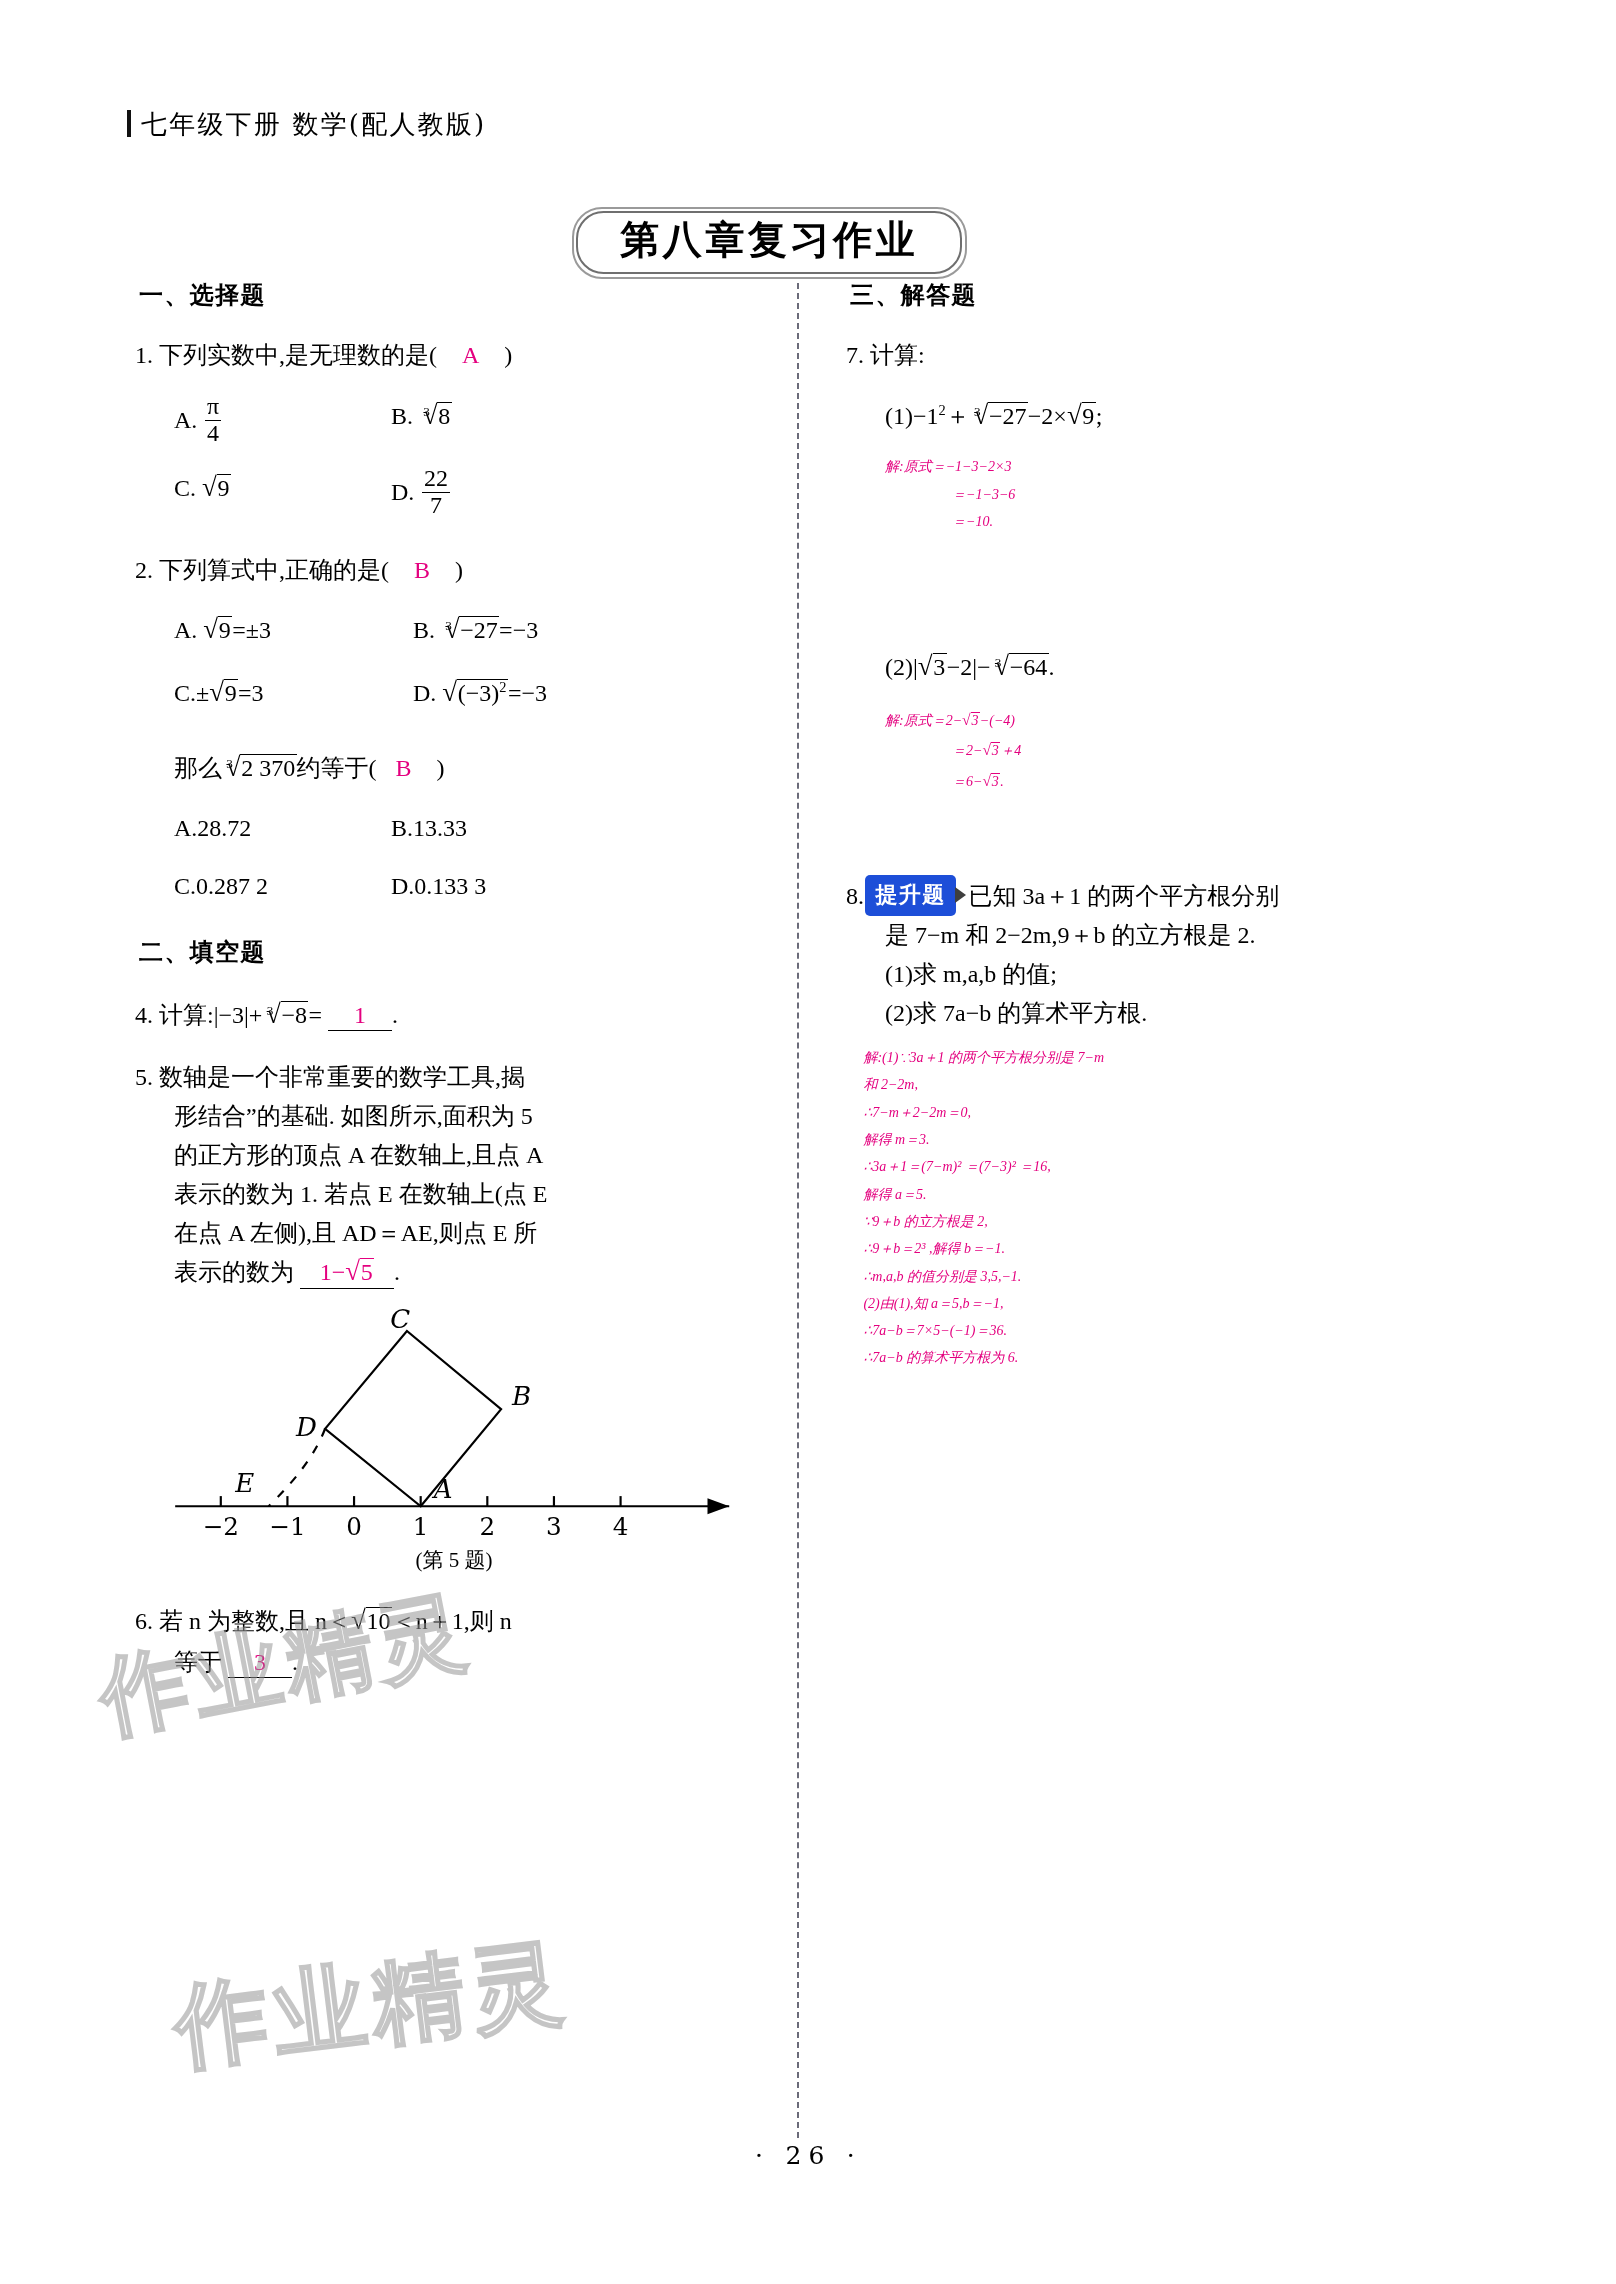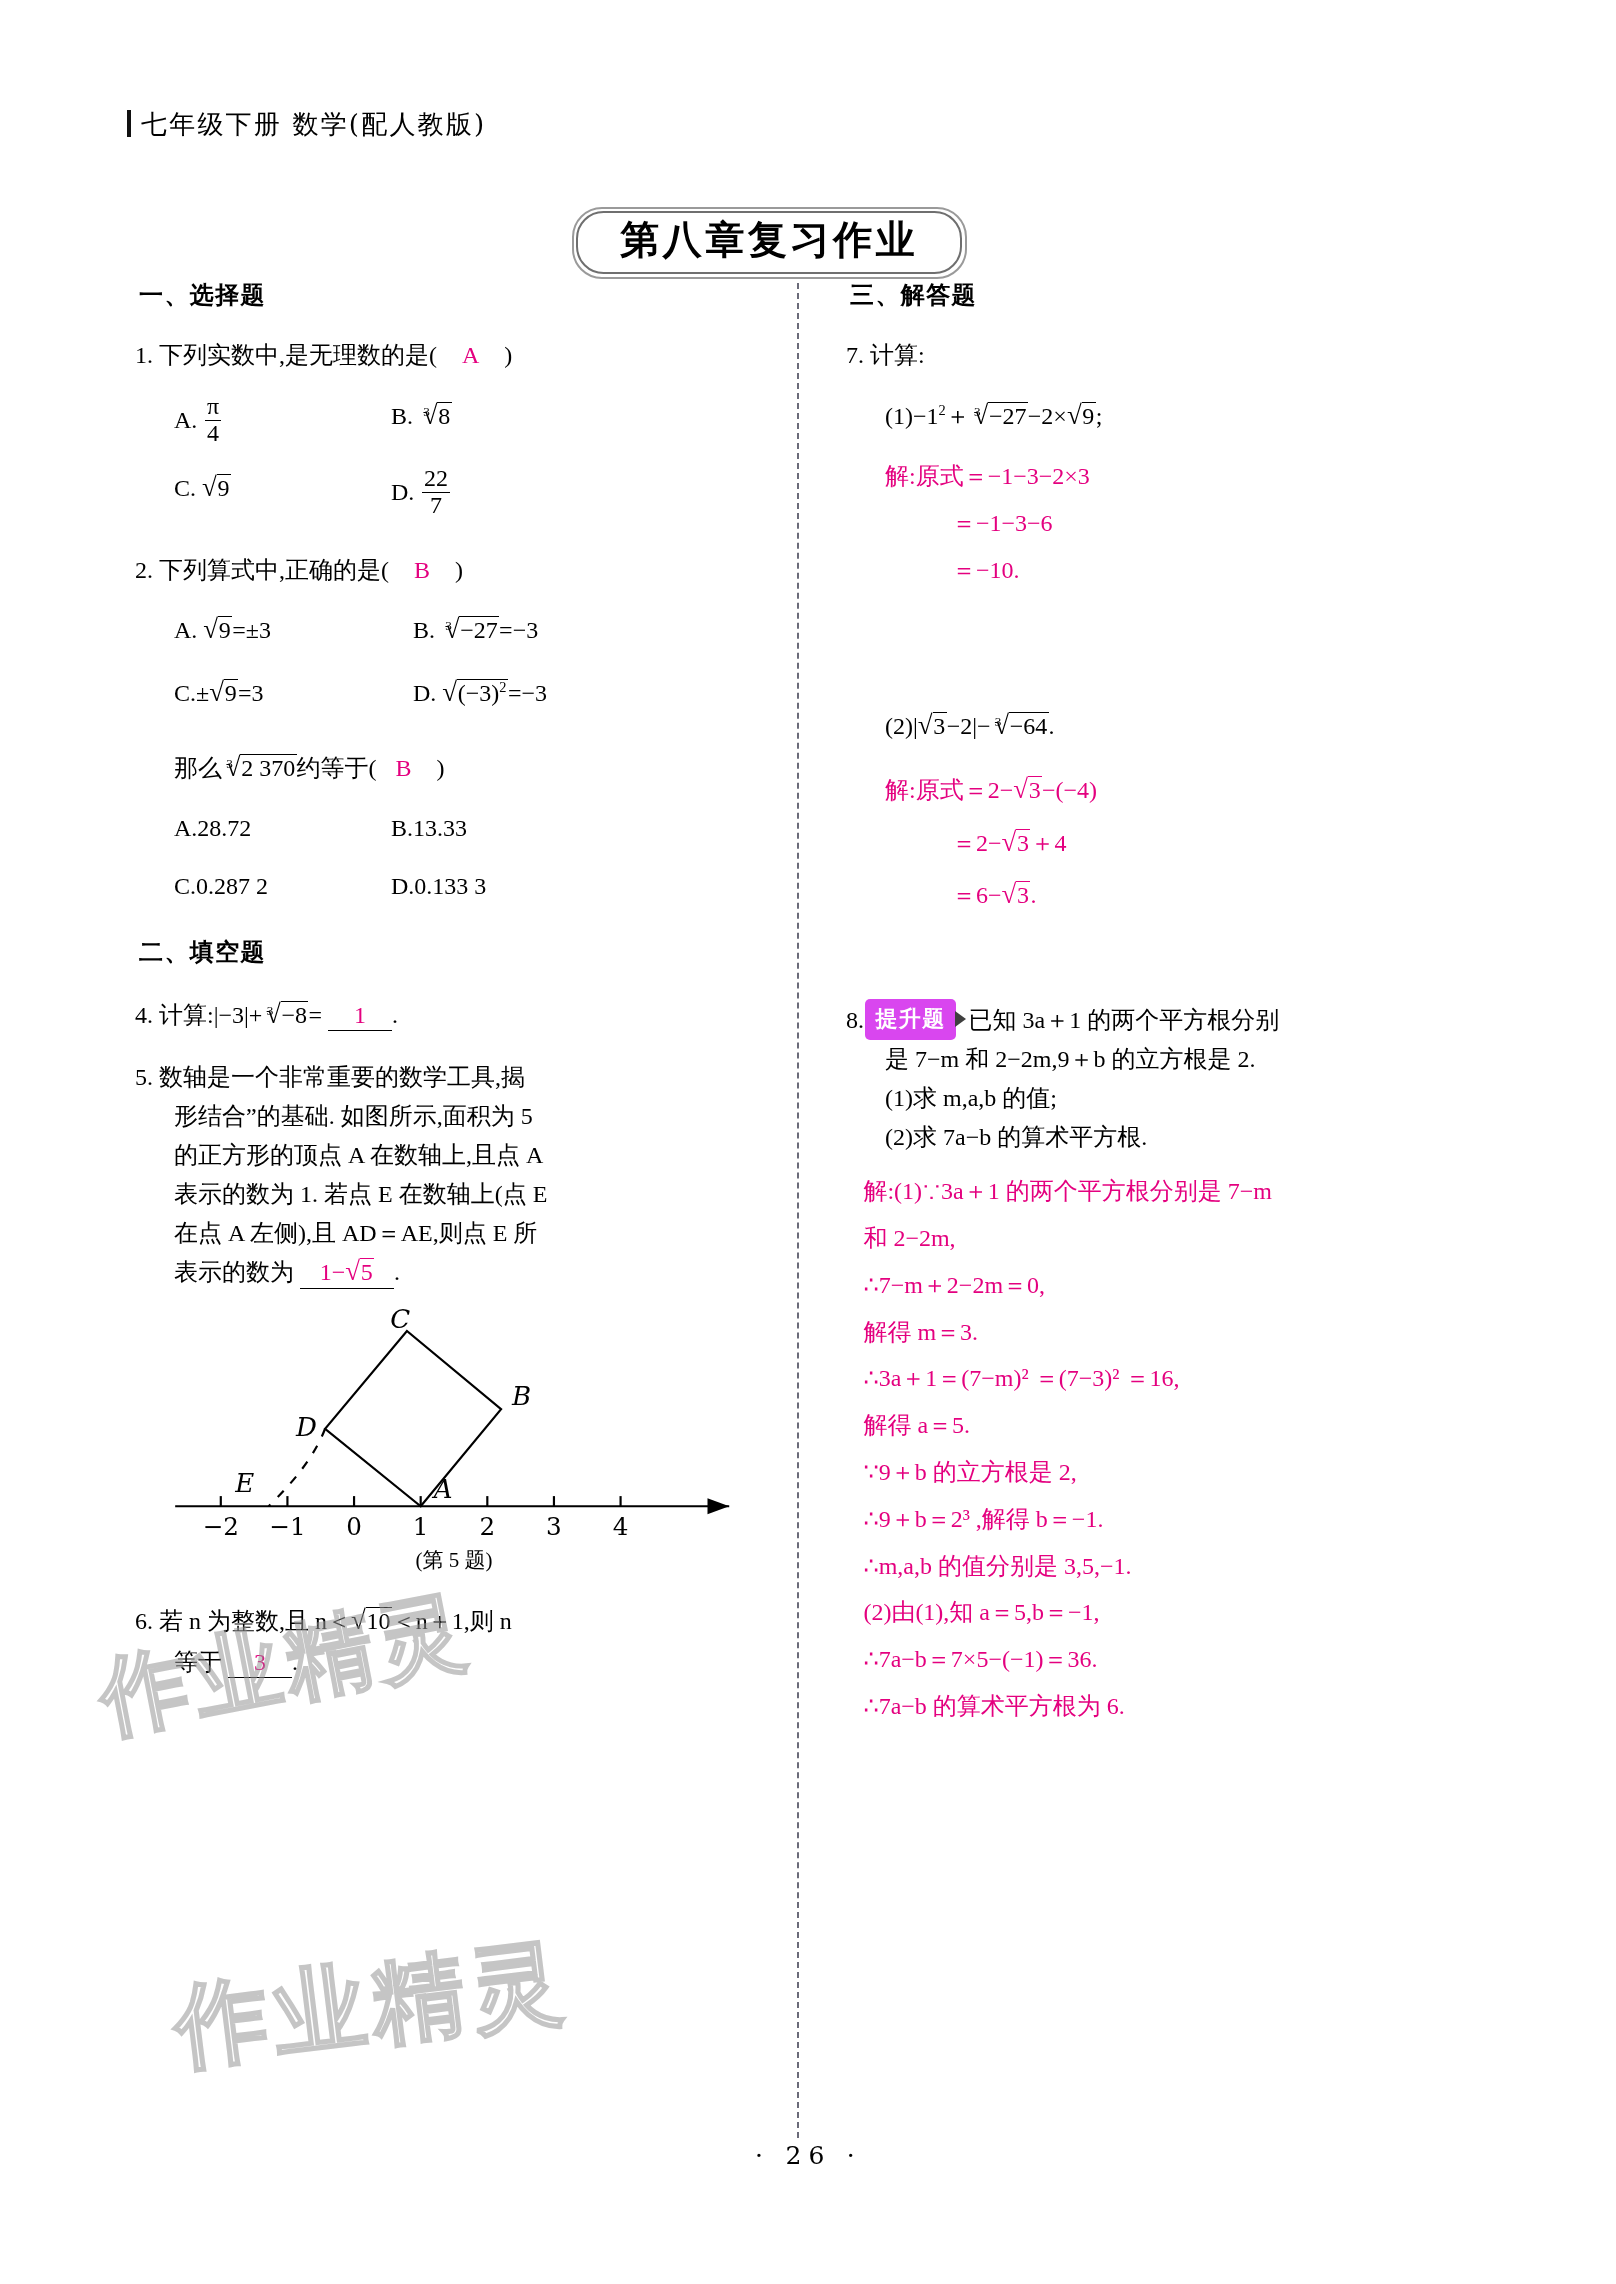--- a/index.html
+++ b/index.html
@@ -58,39 +58,39 @@
   .opts{ display:flex; margin:19px 0 0 0; }
   .opts .o{ width:217px; flex:none; }
   .opts .o.wide{ width:239px; }
   .ans{ color:#e4007f; }
   .ansblank{
     color:#e4007f; display:inline-block; min-width:64px;
     text-align:center; border-bottom:1.4px solid #000;
     line-height:1.25;
   }
   .ansblank.w2{ min-width:94px;text-align:center; }
-  .sol{ color:#e4007f; font-size:24px; line-height:1.95; }
+  .sol{ color:#e4007f; font-size:14px; line-height:1.95;font-style:italic; }
   .sol .il{ display:block; }
   .sol .pad{ padding-left:67px; }
   
   .frac{
     display:inline-block; vertical-align:-0.55em; text-align:center;
     line-height:1.08; margin:0 1.4px;
   }
   .frac .t{ display:block; padding:0 2.2px; }
   .frac .b{ display:block; border-top:1.4px solid currentColor; padding:0 2.2px; }
   .rad{ display:inline-block; white-space:nowrap; position:relative; }
   .rad .idx{ font-size:0.55em; position:relative; top:-0.62em; left:4.3px; margin-right:-2.9px; }
   .rad .sym{ font-size:1.12em; }
   .rad .bar{ border-top:1.4px solid currentColor; padding:0 1.4px 0 0.7px; }
   sup{ font-size:0.6em; }
   
   .badge{
     display:inline-block; position:relative;
-    background:#d946ef; color:#fff; font-weight:bold;
+    background:#1d4ed8; color:#fff; font-weight:bold;
     font-family:"DejaVu Serif", serif;
     font-size:22px; letter-spacing:1.4px;
     padding:2.2px 10px 3.6px 10px; border-radius:5px;
     margin:0 13px 0 1.4px; vertical-align:1.4px;
   }
   .badge::after{
     content:""; position:absolute; right:-10px; top:50%;
     transform:translateY(-50%);
     border-top:8px solid transparent; border-bottom:8px solid transparent;
     border-left:11px solid #3f3f3f;

